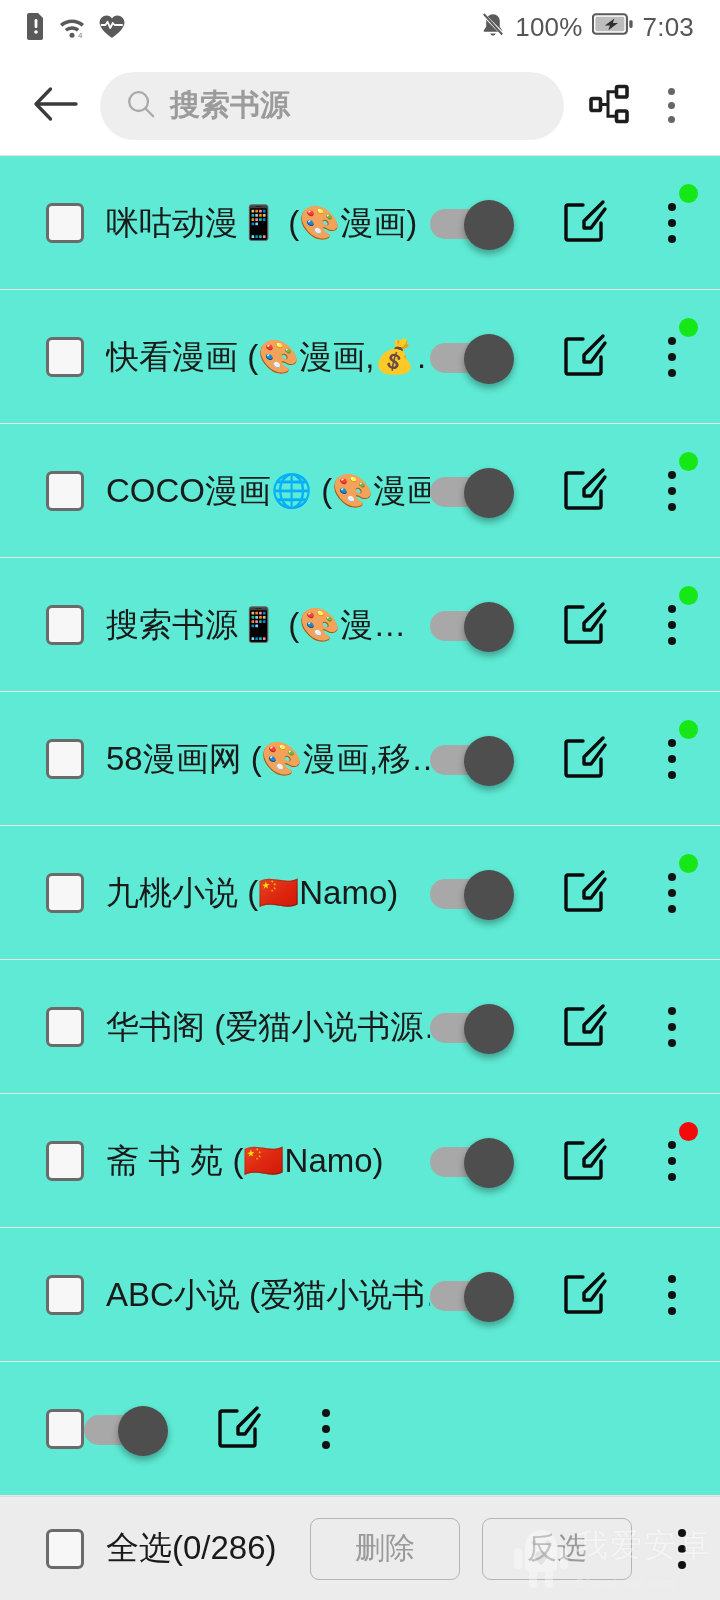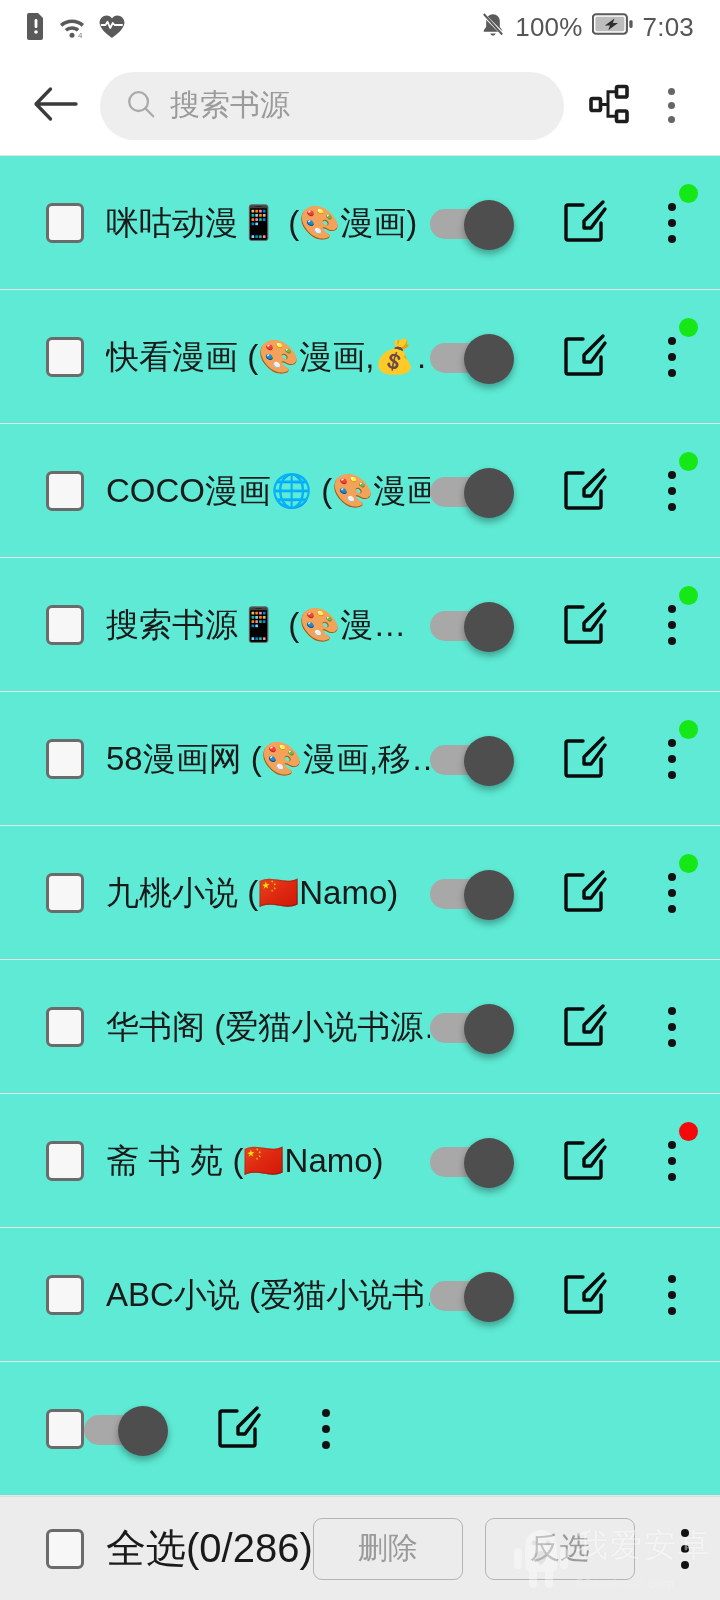--- a/index.html
+++ b/index.html
@@ -51,20 +51,21 @@
     background: #eeeeee;
     border-radius: 34px;
     display: flex; align-items: center;
     padding: 0 26px;
     gap: 14px;
     overflow: hidden;
   }
   .search-placeholder {
     font-size: 30px; color: #9b9b9b;
     white-space: nowrap;
+    font-weight: bold;
   }
   .bar-icon-btn {
     width: 62px; height: 62px; flex: 0 0 62px;
     display: flex; align-items: center; justify-content: center;
   }
   .kebab { display: flex; flex-direction: column; gap: 7px; align-items: center; }
   .kebab i { width: 7px; height: 7px; border-radius: 50%; background: #666; display: block; }
 
   
   .list {
@@ -148,21 +149,21 @@
   
   .bottombar {
     position: relative;
     height: 104px; flex: 0 0 104px;
     background: #ececec;
     display: flex; align-items: center;
     padding: 0 18px 0 46px;
     border-top: 1px solid #dcdcdc;
   }
   .bb-label {
-    font-size: 40px; color: #1a1a1a;
+    font-size: 33px; color: #1a1a1a;
     margin-left: 22px;
     white-space: nowrap;
   }
   .bb-actions { margin-left: auto; display: flex; align-items: center; gap: 22px; }
   .bb-btn {
     min-width: 150px; height: 62px;
     border: 1px solid #b4b4b4;
     border-radius: 9px;
     background: transparent;
     color: #9a9a9a;

